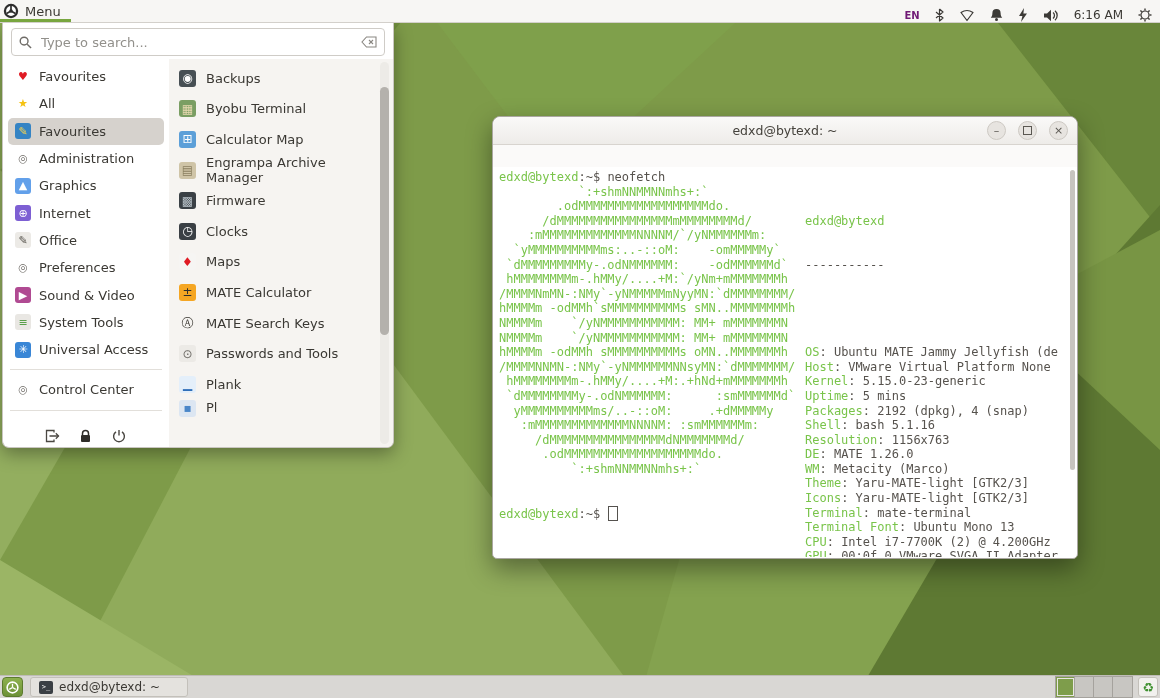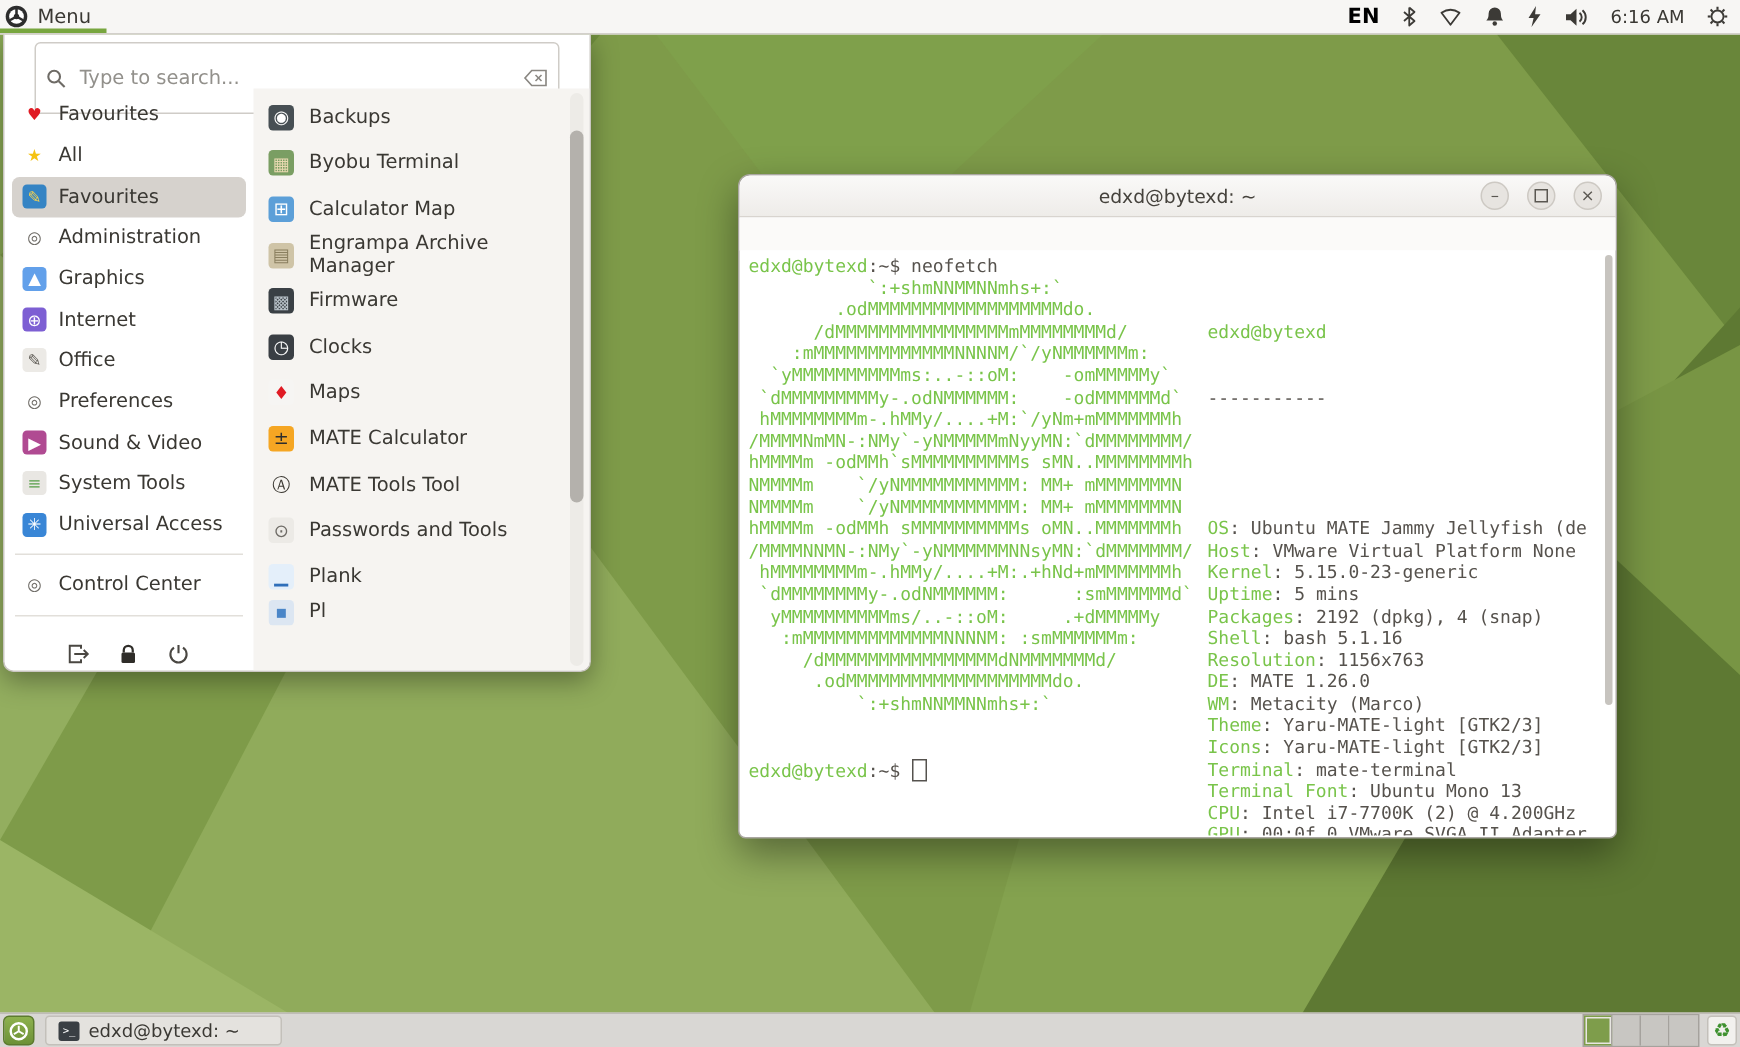--- a/index.html
+++ b/index.html
@@ -2,35 +2,35 @@
 <html><head>
 <meta charset="utf-8">
 <style>
   html,body{margin:0;padding:0;background:#444;}
   .desktop{position:relative;width:1160px;height:698px;overflow:hidden;
     font-family:"DejaVu Sans","Liberation Sans",sans-serif;-webkit-font-smoothing:antialiased;}
   .wallpaper{position:absolute;inset:0;}
 
   
   .panel{position:absolute;top:0;left:0;right:0;height:22px;background:#f7f6f4;
-    border-bottom:1px solid #d3d0cb;display:flex;align-items:center;z-index:30;}
+    border-bottom:1px solid #d3d0cb;display:flex;align-items:flex-end;z-index:30;}
   .menu-btn{display:flex;align-items:center;gap:6px;height:22px;padding:0 10px 0 3px;
     box-shadow:inset 0 -3px 0 #78a63f;cursor:default;}
   .menu-btn span{font-size:13px;color:#3a3833;}
   .tray{margin-left:auto;display:flex;align-items:center;gap:15px;padding-right:8px;}
-  .kbd-layout{font-size:14px;font-weight:bold;color:#000000;}
+  .kbd-layout{font-size:10px;font-weight:bold;color:#701a75;}
   .clock{font-size:12px;color:#3a3833;}
   .ticon{display:flex;align-items:center;}
 
   
   .menu-popup{position:absolute;left:2px;top:23px;width:390px;height:424px;background:#ffffff;
     border:1px solid #c9c6c1;border-top:none;border-radius:0 0 7px 7px;
     box-shadow:0 6px 18px rgba(0,0,0,.35);z-index:25;overflow:hidden;}
-  .search-row{margin:5px 20px;height:26px;border:1px solid #cfccc7;border-radius:4px;background:#fff;
-    display:flex;align-items:center;padding:10px 7px;gap:7px;}
+  .search-row{margin:5px 8px;height:26px;border:1px solid #cfccc7;border-radius:4px;background:#fff;
+    display:flex;align-items:center;padding:0 7px;gap:7px;}
   .search-input{flex:1;border:none;outline:none;font-size:13px;color:#3a3833;background:transparent;
     font-family:inherit;}
   .search-input::placeholder{color:#92908b;}
   .menu-cols{position:absolute;top:36px;bottom:0;left:0;right:0;display:flex;}
   .cat-col{width:166px;padding:4px 5px 0 5px;box-sizing:border-box;}
   .cat-item{height:27.3px;display:flex;align-items:center;gap:8px;padding:0 7px;border-radius:5px;
     font-size:13px;color:#3a3833;}
   .cat-item.selected{background:#d6d2cd;}
   .cicon{width:16px;height:16px;display:flex;align-items:center;justify-content:center;
     font-size:11px;border-radius:3px;flex:0 0 16px;line-height:1;}
@@ -296,21 +296,21 @@
             <div class="app-item">
               <span class="aicon" style="background: rgb(246, 245, 243); color: rgb(224, 27, 36);">♦</span>
               <span>Maps</span>
             </div>
             <div class="app-item">
               <span class="aicon" style="background: rgb(245, 166, 35); color: rgb(45, 45, 45);">±</span>
               <span>MATE Calculator</span>
             </div>
             <div class="app-item">
               <span class="aicon" style="background: transparent; color: rgb(60, 57, 51);">Ⓐ</span>
-              <span>MATE Tools Tool</span>
+              <span>MATE Search Keys</span>
             </div>
             <div class="app-item">
               <span class="aicon" style="background: rgb(236, 234, 230); color: rgb(110, 107, 102);">⊙</span>
               <span>Passwords and Tools</span>
             </div>
             <div class="app-item">
               <span class="aicon" style="background: rgb(228, 239, 250); color: rgb(47, 111, 185);">▁</span>
               <span>Plank</span>
             </div>
             <div class="app-item partial">

